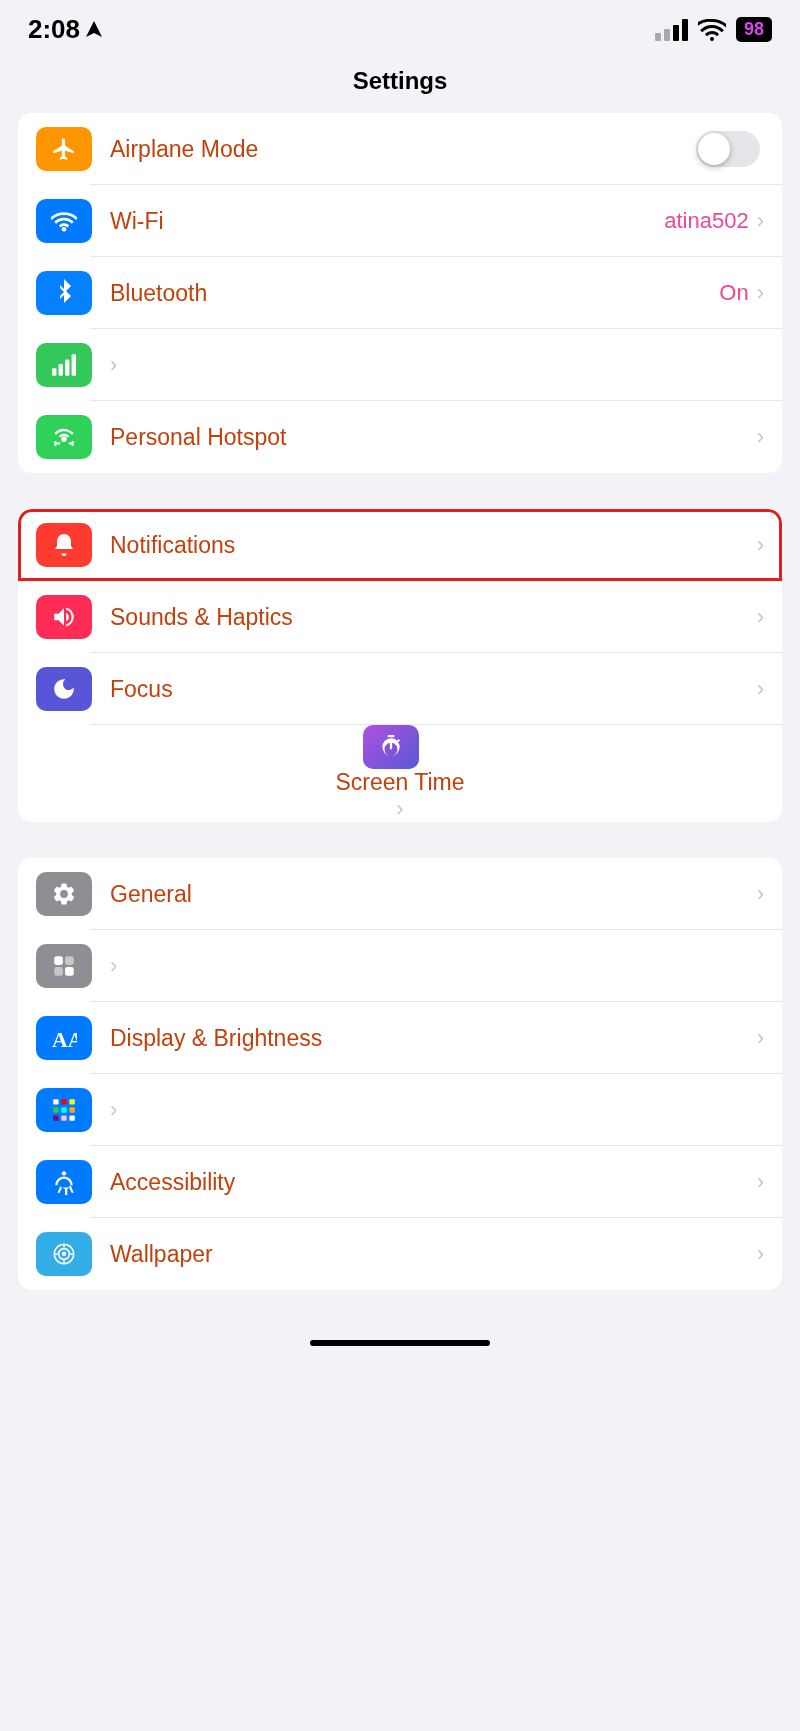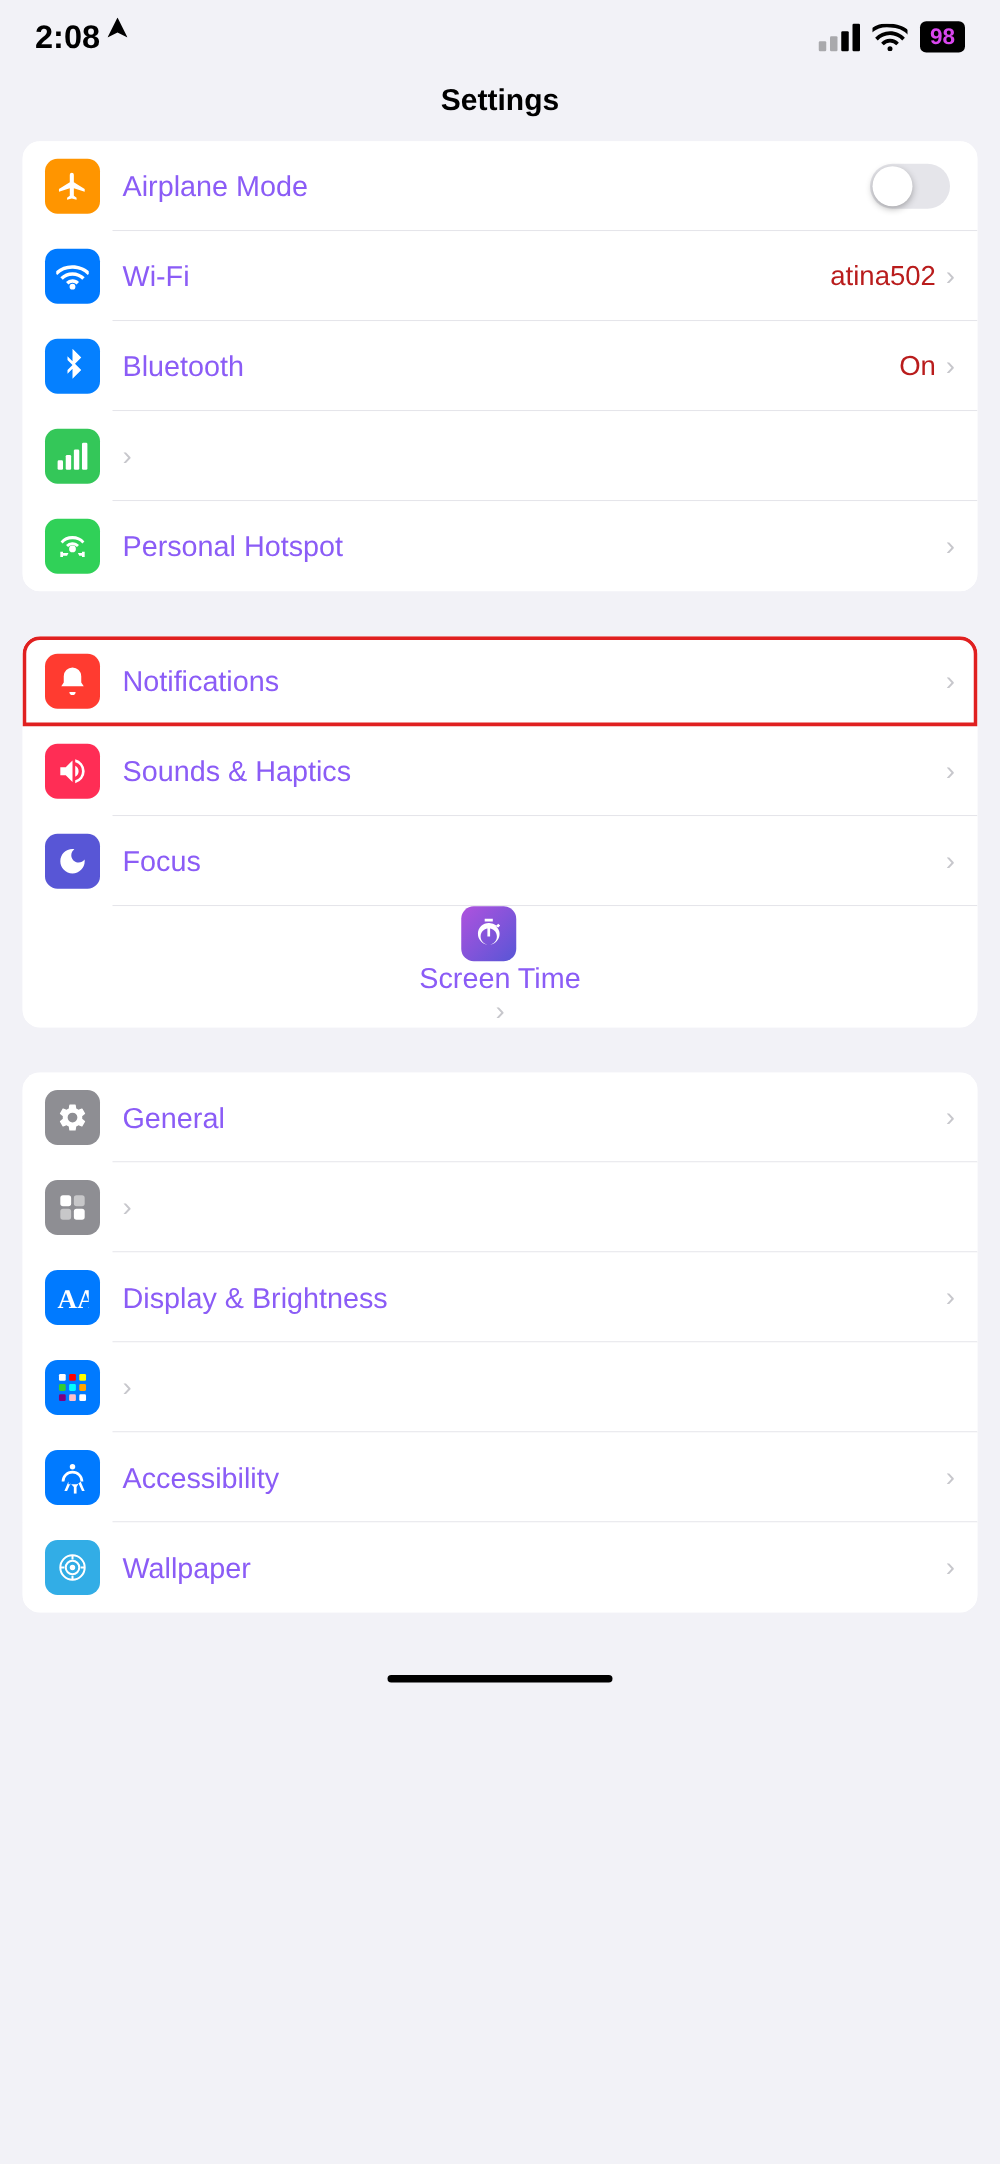--- a/index.html
+++ b/index.html
@@ -19,21 +19,21 @@
       display: flex;
       justify-content: space-between;
       align-items: center;
       padding: 14px 28px 8px 28px;
       background: #f2f2f7;
     }
     .status-time {
       font-size: 26px;
       font-weight: 700;
       display: flex;
-      align-items: flex-start;
+      align-items: center;
       gap: 6px;
     }
     .status-right {
       display: flex;
       align-items: center;
       gap: 10px;
     }
     .signal-bars {
       display: flex;
       align-items: flex-end;
@@ -78,40 +78,40 @@
       content: '';
       position: absolute;
       bottom: 0;
       left: 72px;
       right: 0;
       height: 1px;
       background: #e5e5ea;
     }
 
     .row-icon {
-      width: 44px;
+      width: 56px;
       height: 44px;
       border-radius: 10px;
       display: flex;
       align-items: center;
       justify-content: center;
       flex-shrink: 0;
       margin-right: 18px;
     }
 
     .row-label {
       flex: 1;
       font-size: 23px;
       font-weight: 400;
-      color: #8b5cf6;
+      color: #c2410c;
     }
 
     .row-value {
       font-size: 22px;
-      color: #b91c1c;
+      color: #ec4899;
       margin-right: 8px;
     }
 
     .chevron {
       color: #c7c7cc;
       font-size: 22px;
       font-weight: 500;
     }
 
     

